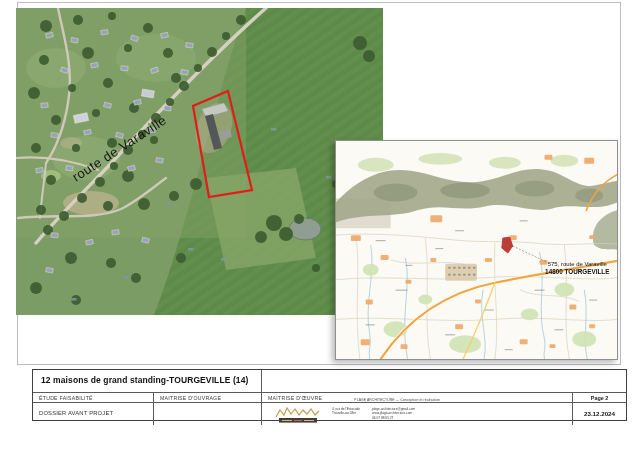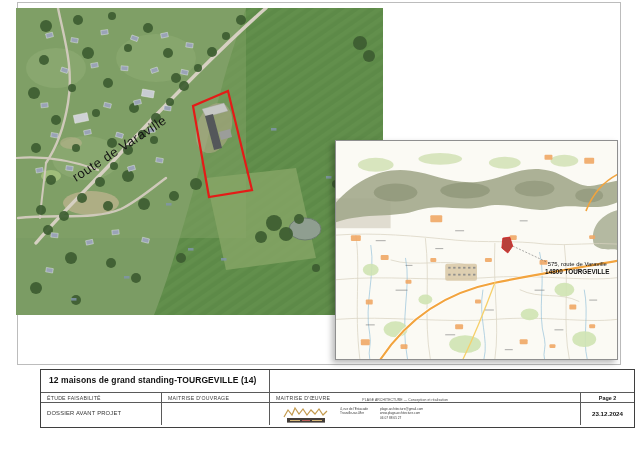--- a/index.html
+++ b/index.html
@@ -9,21 +9,21 @@
   #frame{position:absolute;left:17px;top:2px;width:604px;height:363px;
          border:1px solid #bcbcbc;box-sizing:border-box;}
   
   #aerial{position:absolute;left:16px;top:8px;width:367px;height:307px;}
   
   #inset{position:absolute;left:335px;top:140px;width:283px;height:220px;
          background:#fbfaf4;border:1px solid #8f8f8f;box-sizing:border-box;
          box-shadow:-3px 3px 6px rgba(0,0,0,.28);}
   #inset svg{display:block;width:100%;height:100%;}
   
-  #tb{position:absolute;left:40px;top:369px;width:595px;height:59px;
+  #tb{position:absolute;left:32px;top:369px;width:595px;height:52px;
       border:1px solid #3f3f3f;box-sizing:border-box;display:grid;
       grid-template-columns:121px 108px 311px 53px;grid-template-rows:23px 10px 22px;
       background:#fff;color:#222;}
   .cell{box-sizing:border-box;overflow:hidden;}
   .br{border-right:1px solid #5a5a5a;} .bb{border-bottom:1px solid #5a5a5a;}
   .title-cell{grid-column:1/3;font-size:8.5px;font-weight:bold;color:#111;
               padding:5px 0 0 8px;letter-spacing:.1px;}
   .title-empty{grid-column:3/5;}
   .hdr{font-size:5.2px;color:#3c3c3c;padding:2px 0 0 6px;letter-spacing:.25px;}
   .hdr-oeuvre{display:flex;align-items:flex-start;}

